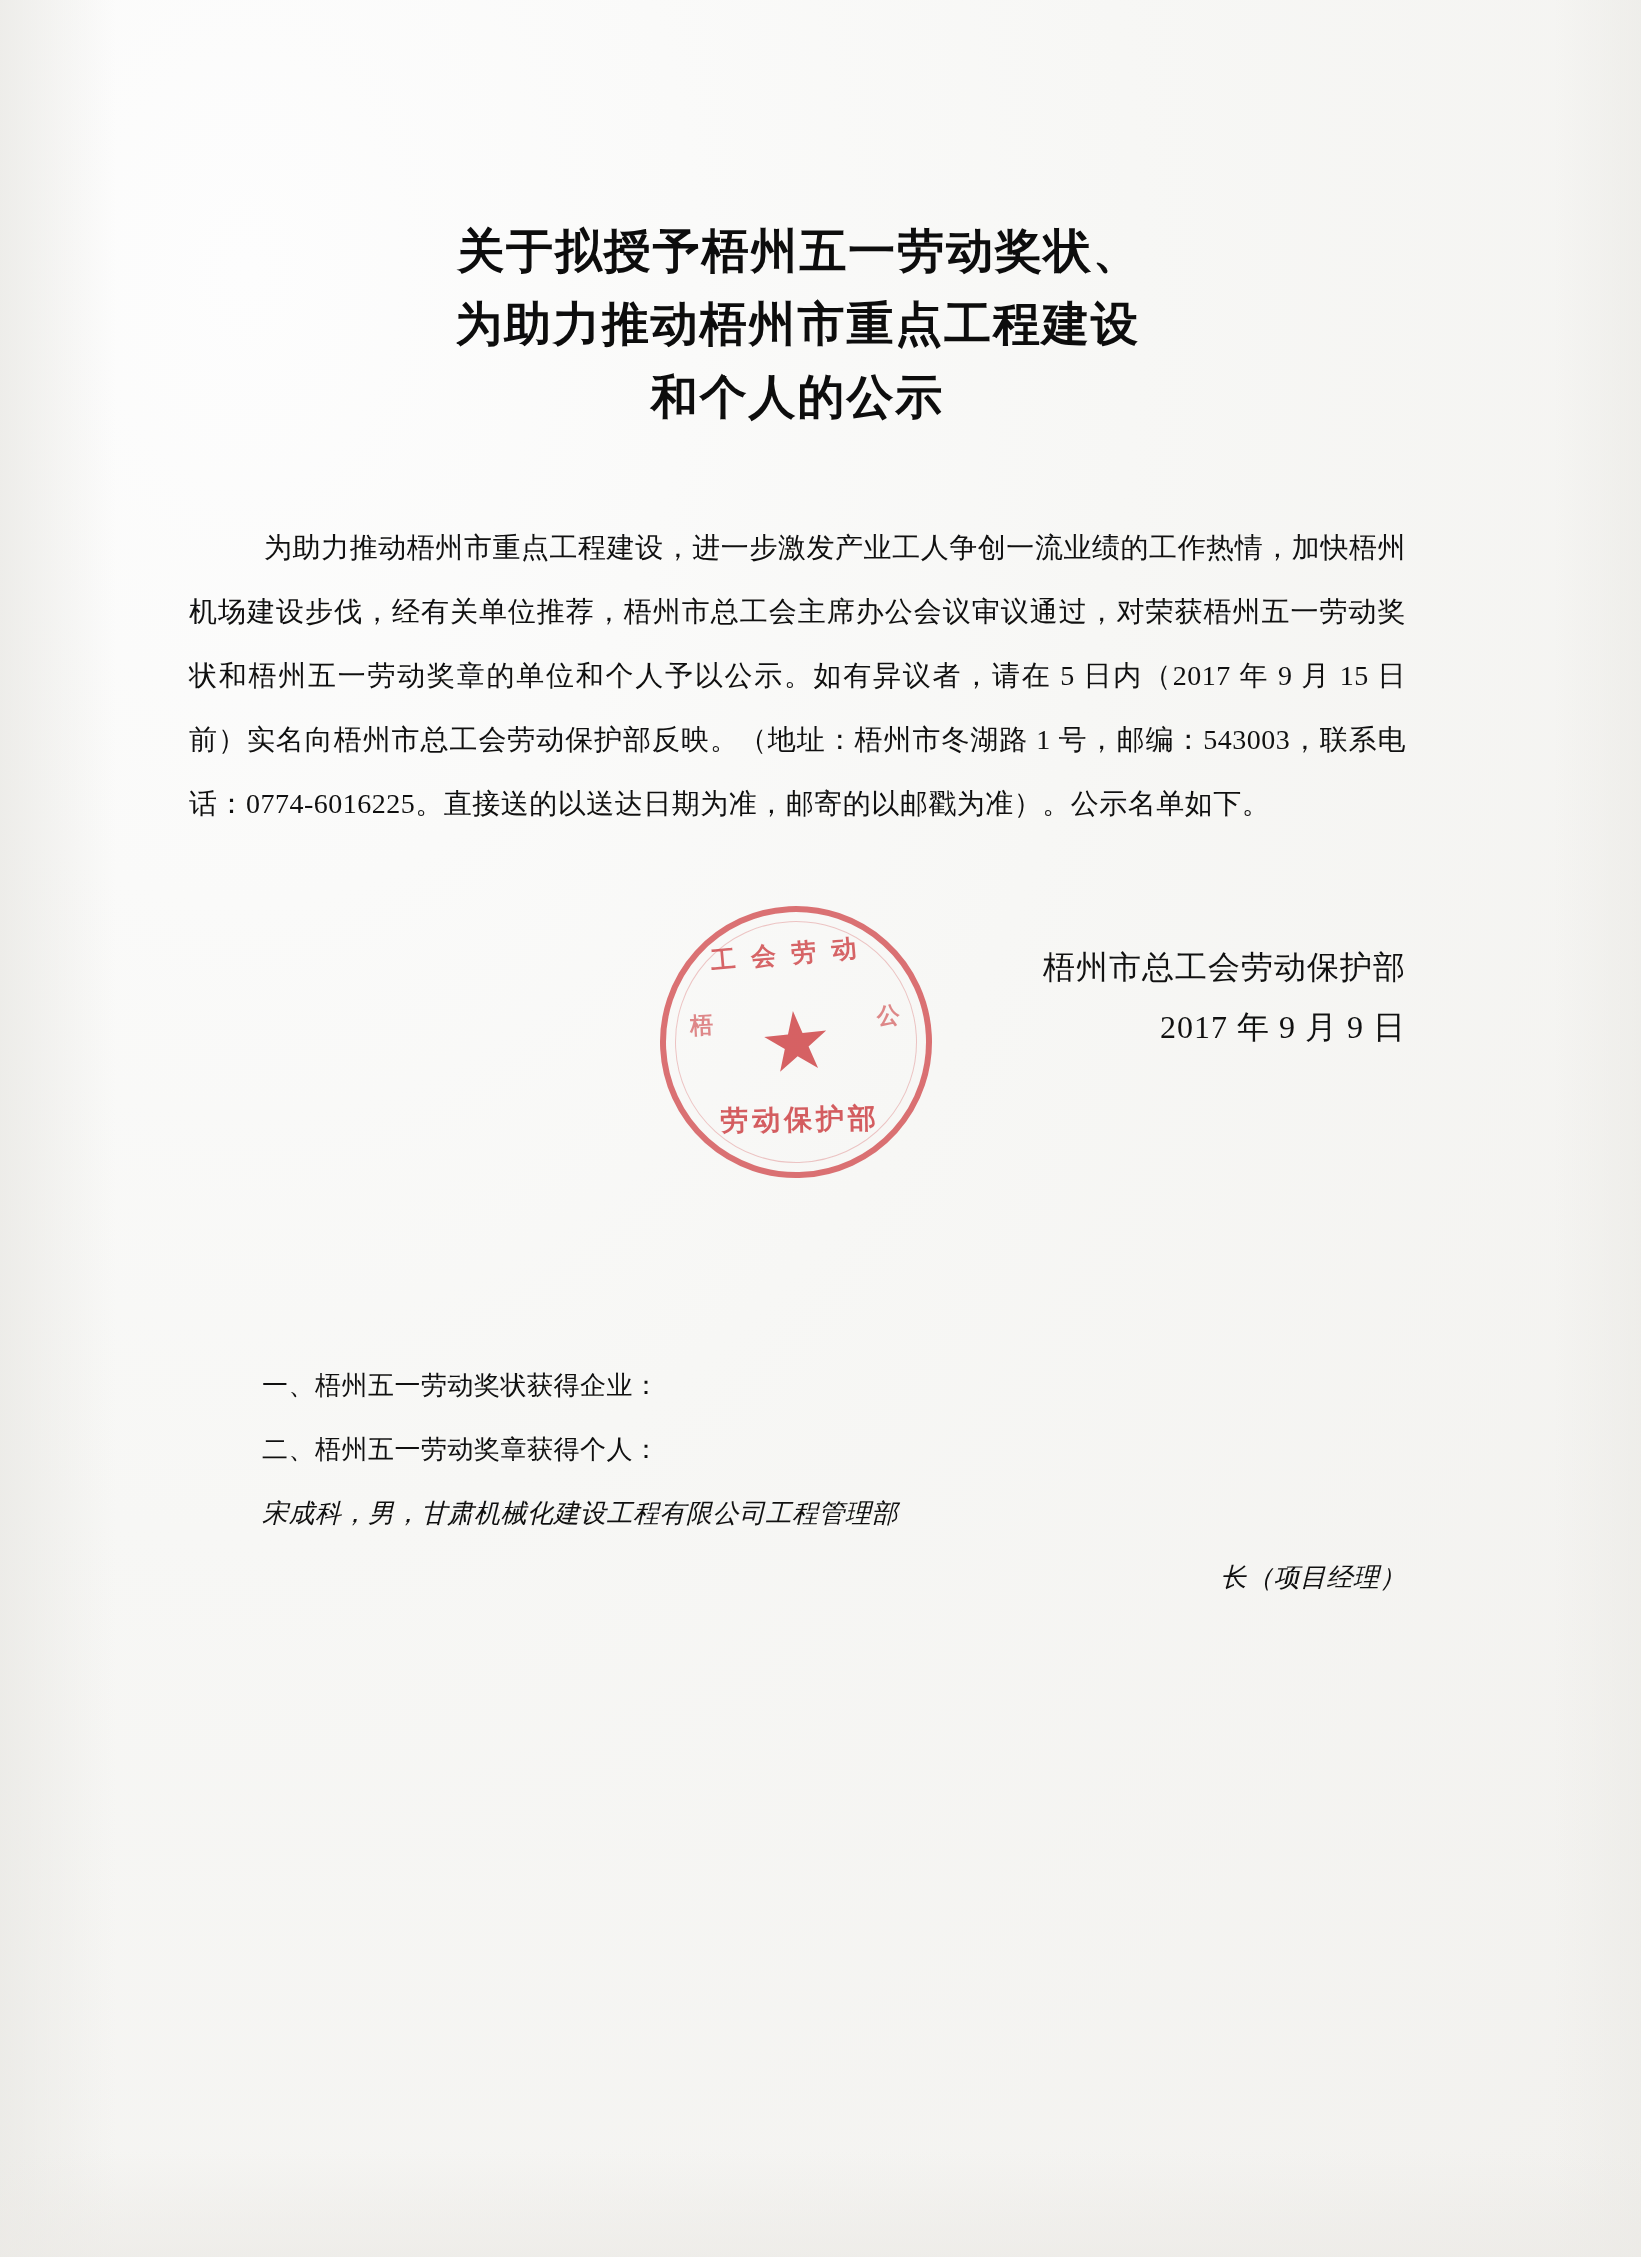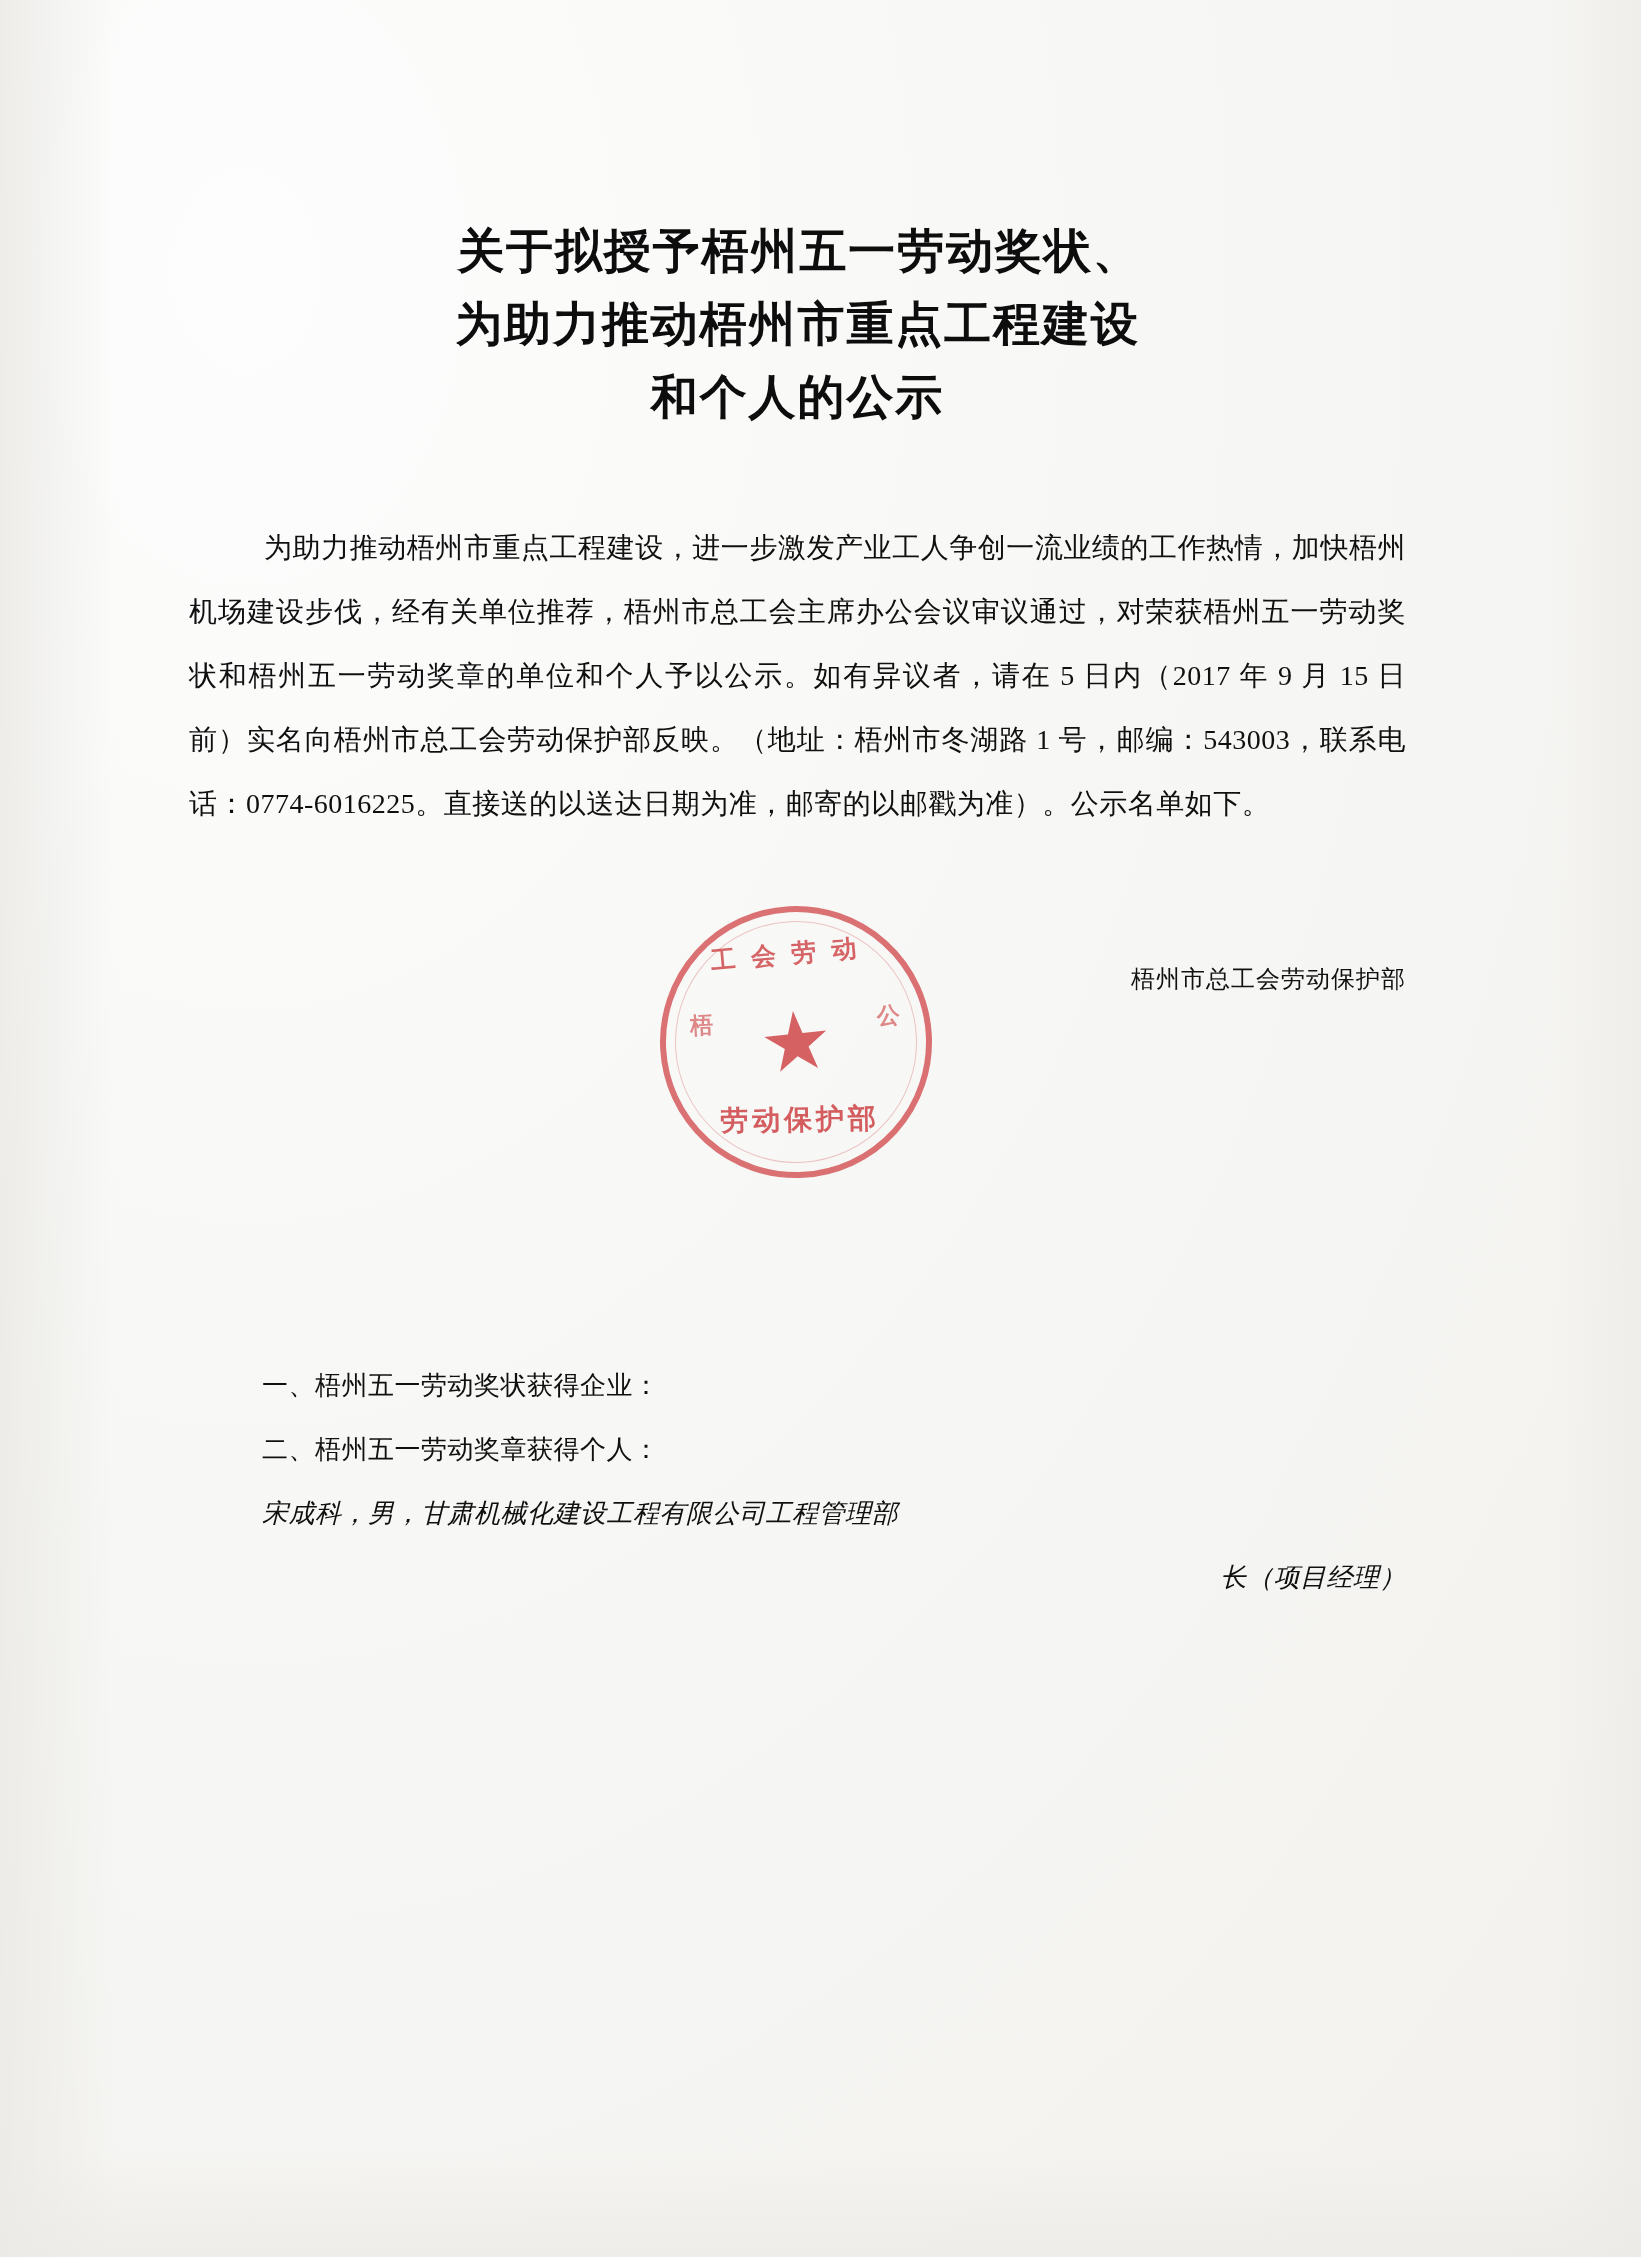--- a/index.html
+++ b/index.html
@@ -82,23 +82,23 @@
 
   
   .sign-block {
     margin-top: 97px;
     position: relative;
     height: 241px;
   }
   .sign-lines {
     position: absolute;
     right: 0px;
-    top: 16px;
+    top: 4px;
     text-align: right;
-    font-size: 24px;
+    font-size: 32px;
     line-height: 60px;
     color: #111;
   }
   .sign-lines .dept { display: block; letter-spacing: 1px; }
   .sign-lines .date { display: block; margin-left: 29px; letter-spacing: 1px; }
 
   
   .seal {
     position: absolute;
     left: 471px;
@@ -195,20 +195,21 @@
     <div class="sign-block">
       <div class="seal">
         <div class="seal-top-text">工会劳动</div>
         <div class="seal-side-left">梧</div>
         <div class="seal-side-right">公</div>
         <div class="seal-star">★</div>
         <div class="seal-bottom-text">劳动保护部</div>
       </div>
       <div class="sign-lines">
         <span class="dept">梧州市总工会劳动保护部</span>
+        <span class="date">2017 年 9 月 9 日</span>
       </div>
     </div>
 
     <div class="list-section">
       <div class="list-heading">一、梧州五一劳动奖状获得企业：</div>
       <div class="list-heading">二、梧州五一劳动奖章获得个人：</div>
       <div class="list-item2">
         <span>宋成科，男，甘肃机械化建设工程有限公司工程管理部</span>
         <span class="cont">长（项目经理）</span>
       </div>

